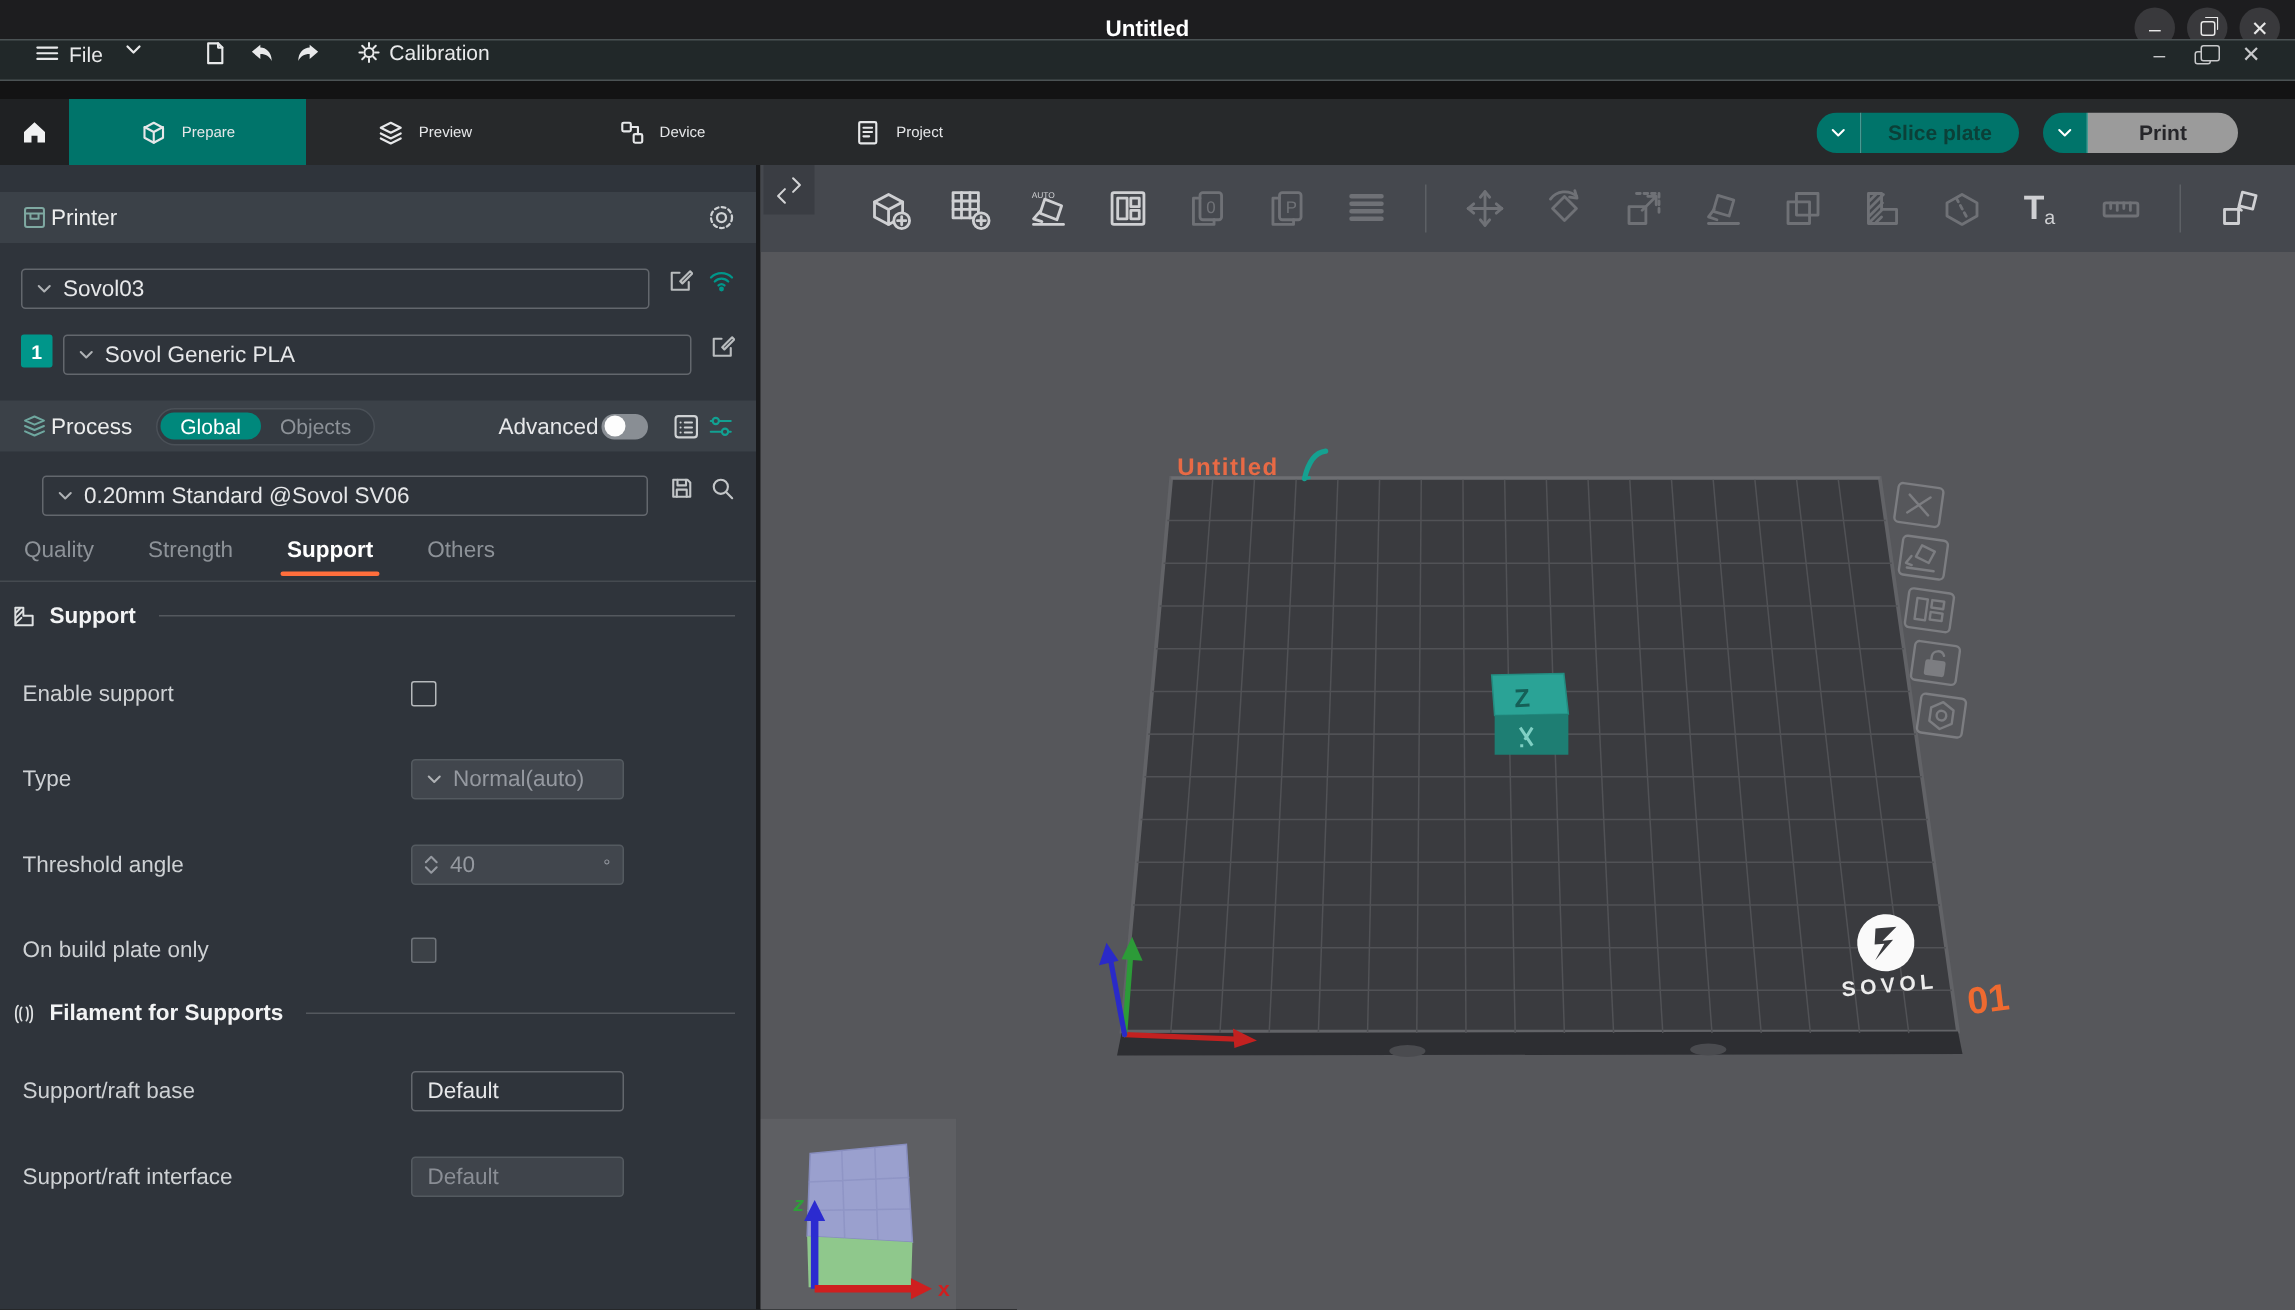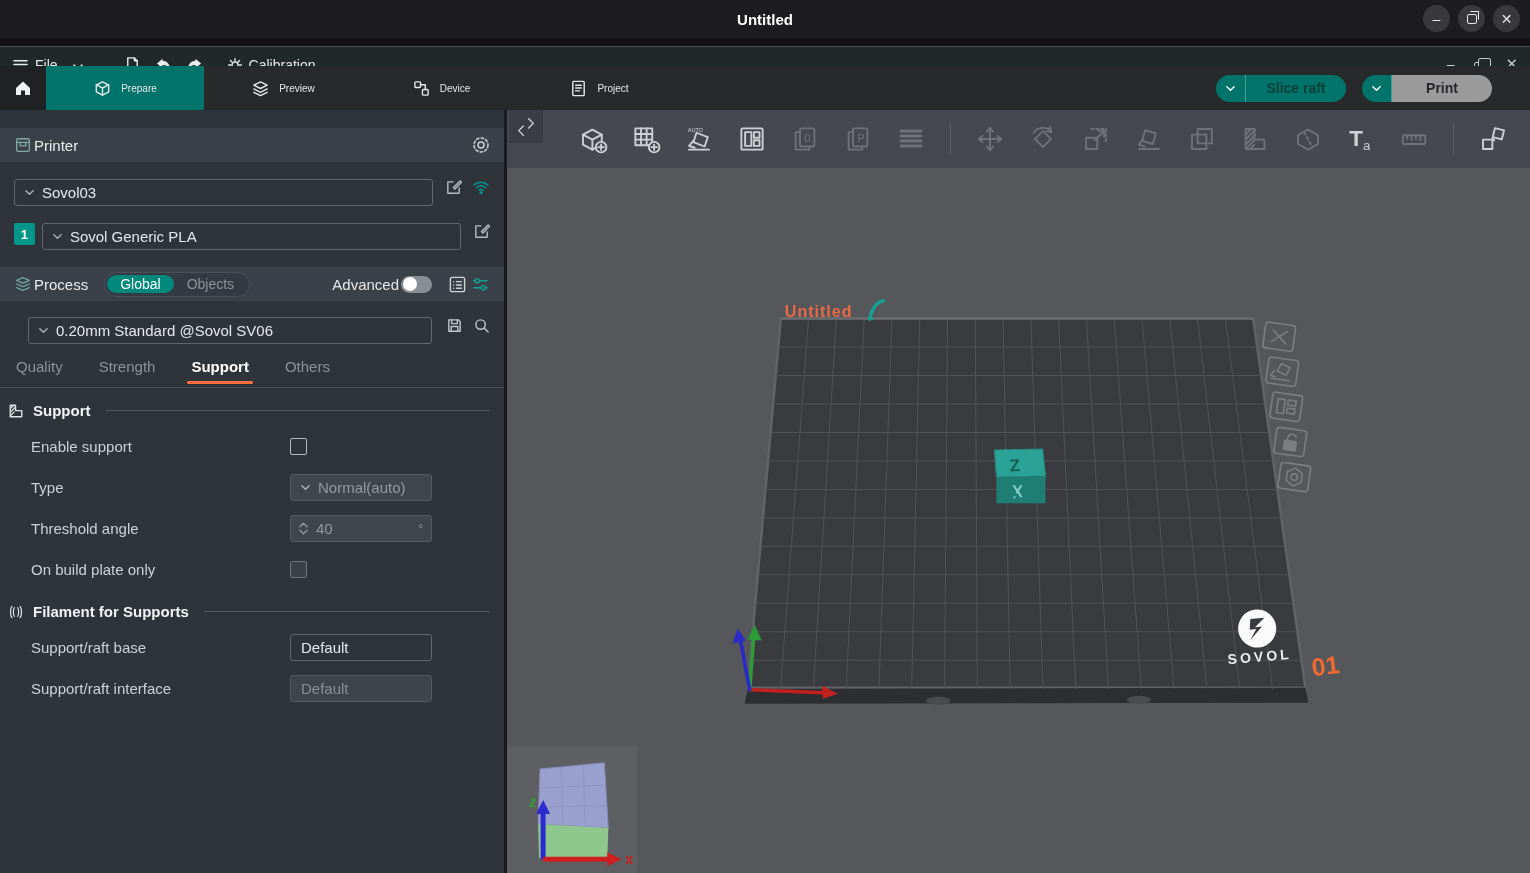--- a/index.html
+++ b/index.html
@@ -12,23 +12,23 @@
               display:flex; align-items:center; justify-content:center; }
   .titlebar .wtitle { color:#fff; font-weight:bold; font-size:15px; }
   .tb-controls { position:absolute; right:10px; top:5px; display:flex; gap:8px; }
   .circle-btn { width:27px; height:27px; border-radius:50%; background:#39393c; color:#e8e8e8;
                 display:flex; align-items:center; justify-content:center; font-size:14px; cursor:default; }
   .restore-glyph { width:10px; height:10px; border:1.5px solid #e8e8e8; border-radius:2px; position:relative; }
   .restore-glyph:before { content:""; position:absolute; left:2px; top:-4px; width:8px; height:8px;
                 border-top:1.5px solid #e8e8e8; border-right:1.5px solid #e8e8e8; border-radius:1px; }
 
   
-  .menubar { position:absolute; top:46px; left:0; width:100%; height:28px; background:#212829;
+  .menubar { position:absolute; top:26px; left:0; width:100%; height:28px; background:#212829;
              border-top:1px solid #4b5254; border-bottom:1px solid #4b5254;
-             display:flex; align-items:flex-end; color:#e8e9ea; font-size:14px; padding:0 12px; }
+             display:flex; align-items:flex-start; color:#e8e9ea; font-size:14px; padding:0 23px; }
   .menubar .mitem { display:flex; align-items:center; gap:6px; margin-right:14px; cursor:default; }
   .menubar .gap { width:26px; }
   .menubar .spacer { flex:1; }
   .mb-ctl { display:flex; gap:20px; align-items:center; color:#c7c8ca; }
   .overlap-glyph { width:11px; height:9px; border:1.3px solid #c7c8ca; border-radius:2px; position:relative; top:2px; }
   .overlap-glyph:before { content:""; position:absolute; left:2.5px; top:-5px; width:11px; height:9px;
                 border:1.3px solid #c7c8ca; border-radius:2px; background:#212829; }
 
   
   .tabbar { position:absolute; top:66px; left:0; width:100%; height:44px; background:#27292b;
@@ -71,21 +71,21 @@
   .toggle .knob { position:absolute; left:1.5px; top:1.5px; width:14px; height:14px; border-radius:50%; background:#fdfdfd; }
   .ptabs { display:flex; gap:36px; padding:0 16px; margin-top:14px; border-bottom:1px solid #454a50;
            height:30px; align-items:flex-start; }
   .ptab { color:#8d9298; font-size:15px; padding-bottom:8px; position:relative; cursor:default; }
   .ptab.active { color:#fff; font-weight:bold; }
   .ptab.active:after { content:""; position:absolute; left:-4px; right:-4px; bottom:-1px; height:3px;
                        background:#ff6e3c; border-radius:2px; }
   .group-head { display:flex; align-items:center; gap:9px; padding:0 8px 0 8px; margin-top:14px; }
   .group-head .gtitle { font-weight:bold; color:#f2f3f4; }
   .group-head .gline { flex:1; height:1px; background:#54585e; margin-left:6px; margin-right:6px; }
-  .prow { display:flex; align-items:center; padding:0 14px 0 31px; margin-top:14px; height:27px; }
+  .prow { display:flex; align-items:center; padding:0 14px 0 15px; margin-top:30px; height:27px; }
   .prow .plabel { width:259px; color:#ced1d4; }
   .checkbox { width:17px; height:17px; border:1.5px solid #b6b9bc; border-radius:2px; background:transparent; cursor:default; }
   .checkbox.disabled { border-color:#6e7379; background:#3c4147; }
   .ctl { width:142px; }
   .ctl .select { width:142px; }
   .spinner { width:142px; height:27px; background:#41464d; border:1px solid #545a60; border-radius:3px;
              display:flex; align-items:center; padding:0 8px; gap:8px; color:#9599a0; }
   .spinner .arrows { display:flex; flex-direction:column; gap:1px; color:#9599a0; }
   .spinner .val { flex:1; }
   .plainbox { width:142px; height:27px; border:1px solid #63676d; border-radius:3px; display:flex;
@@ -205,21 +205,21 @@
     </div>
     <div class="spacer"></div>
     <div class="actions">
       <div class="split-btn slice">
         <div class="chev">
           <svg class="ic" width="11" height="11" viewBox="0 0 12 12" style="color:#fff">
               <path d="M2 4l4 4 4-4"></path>
             </svg>
         </div>
         <div class="body">
-            <span>Slice raft</span>
+            <span>Slice plate</span>
           </div>
       </div>
       <div class="split-btn print">
         <div class="chev">
           <svg class="ic" width="11" height="11" viewBox="0 0 12 12" style="color:#fff">
               <path d="M2 4l4 4 4-4"></path>
             </svg>
         </div>
         <div class="body">
             <span>Print</span>

